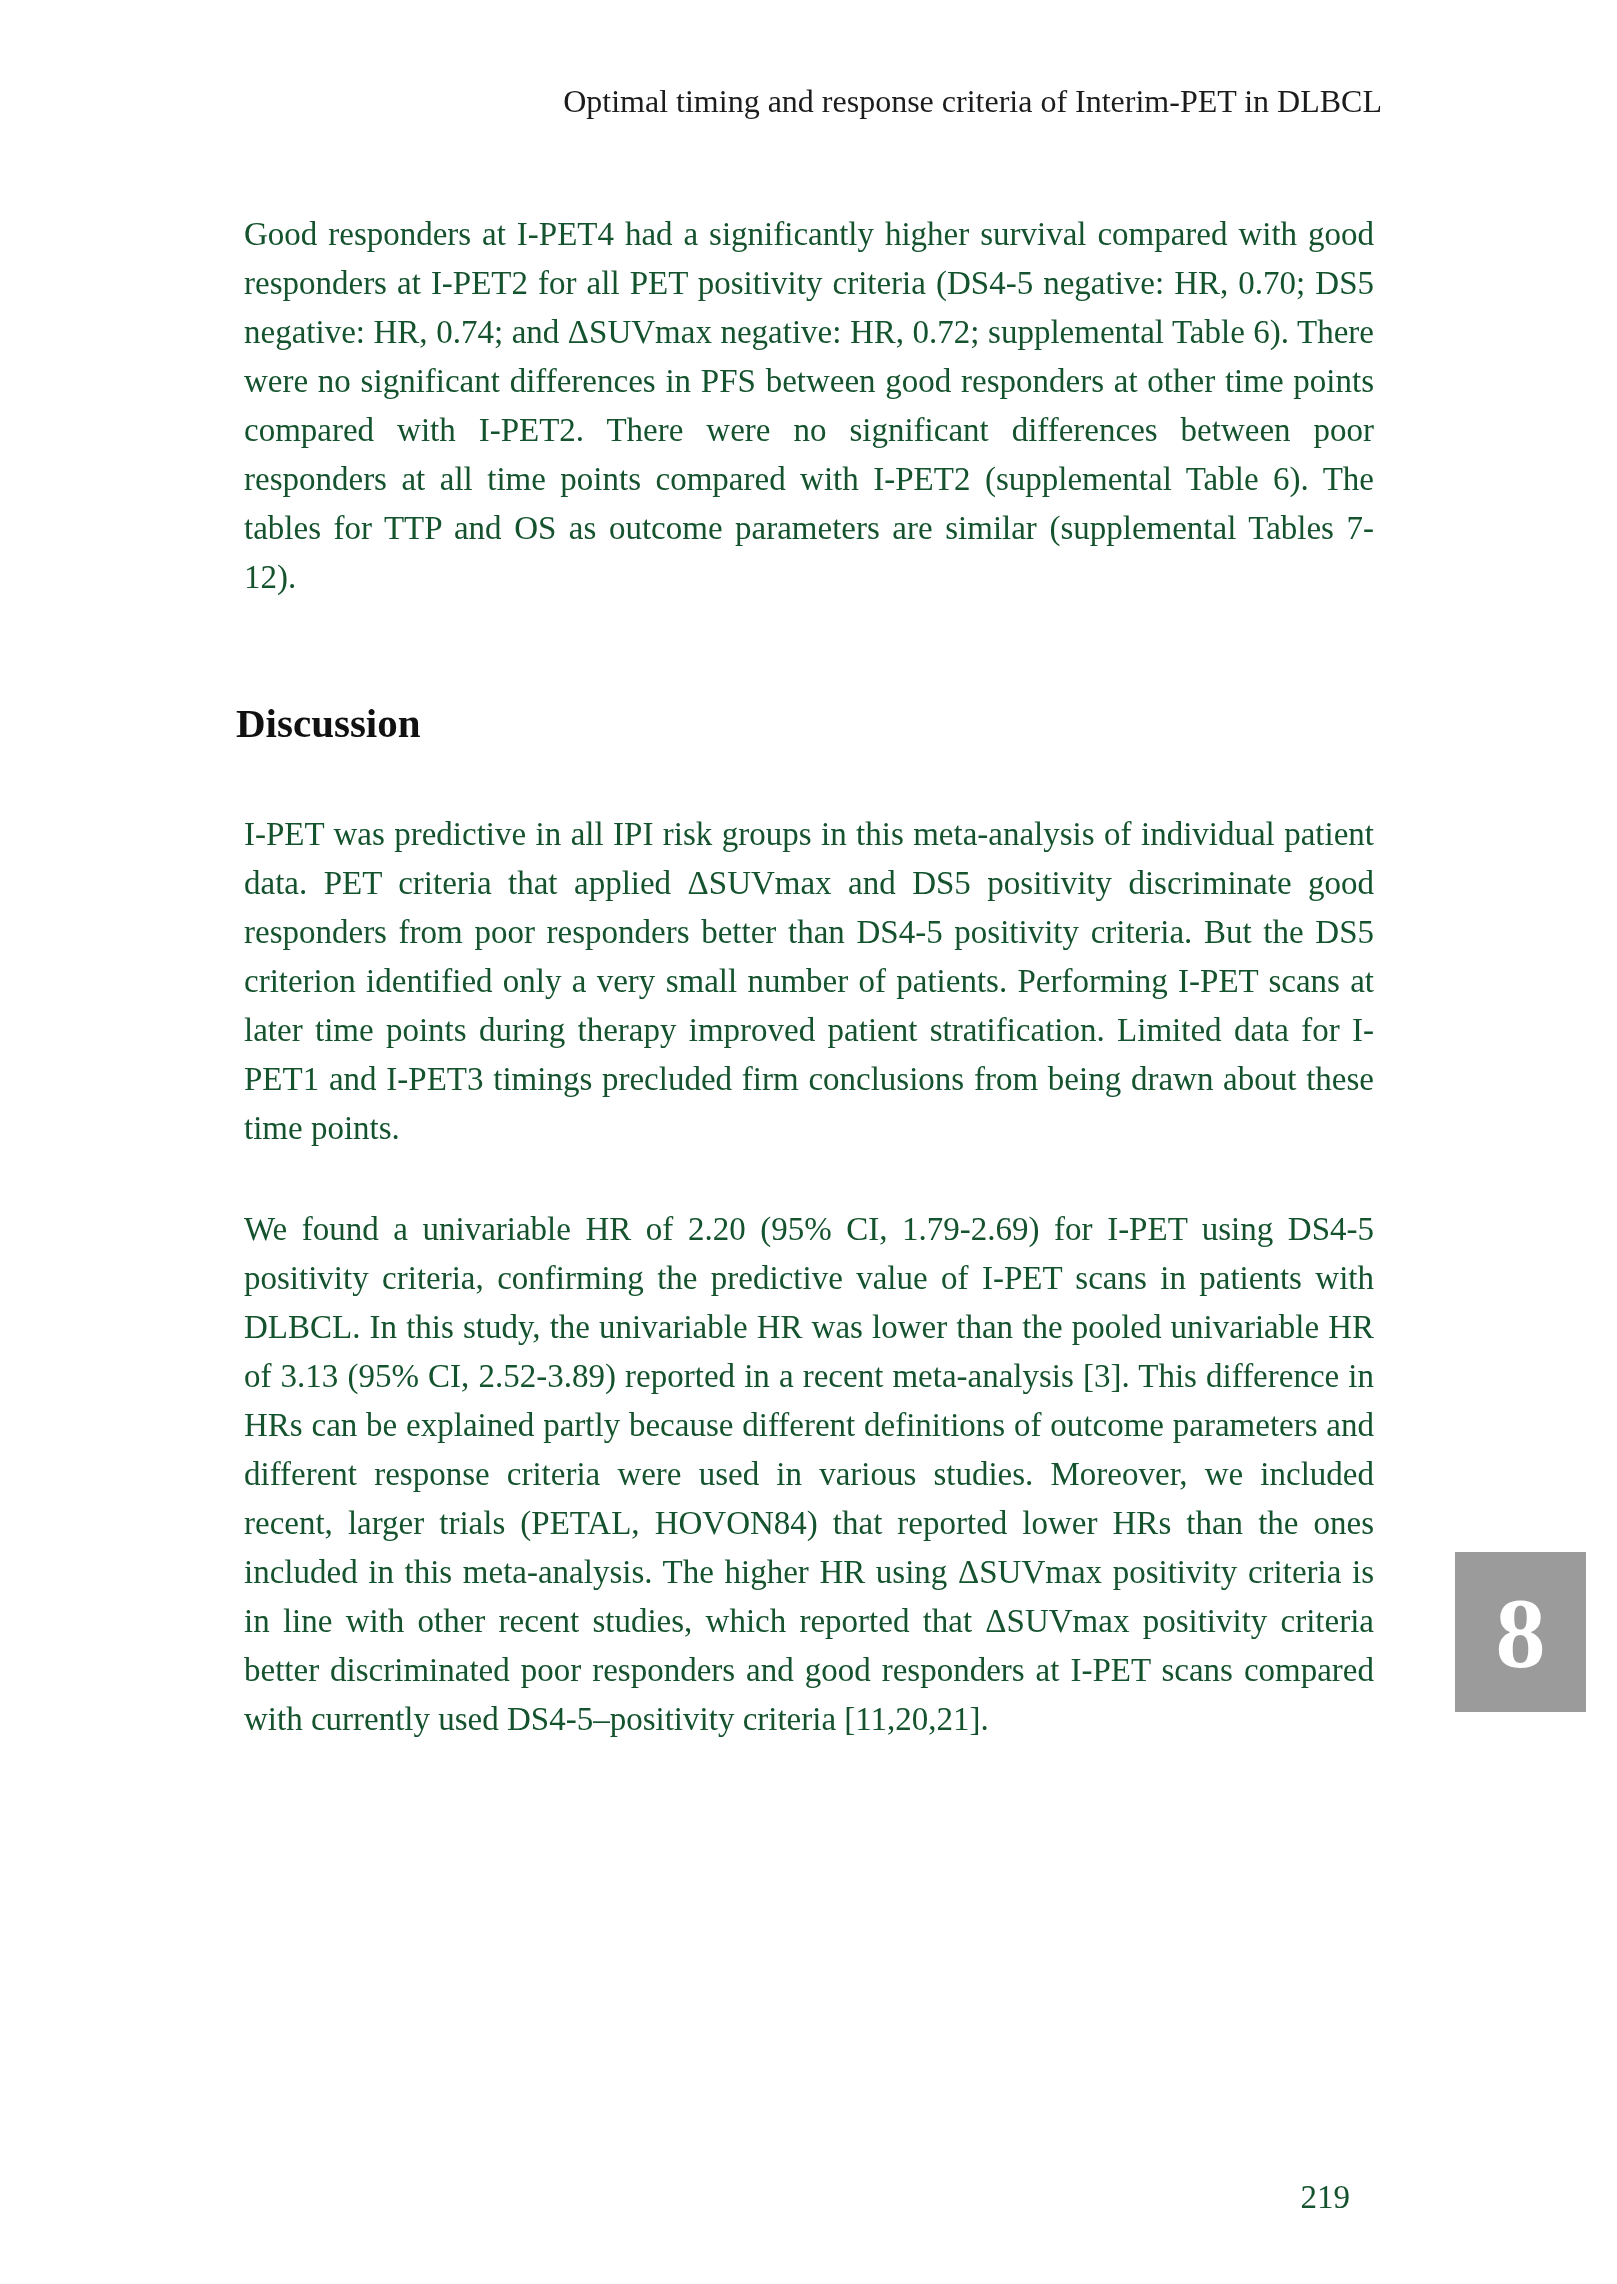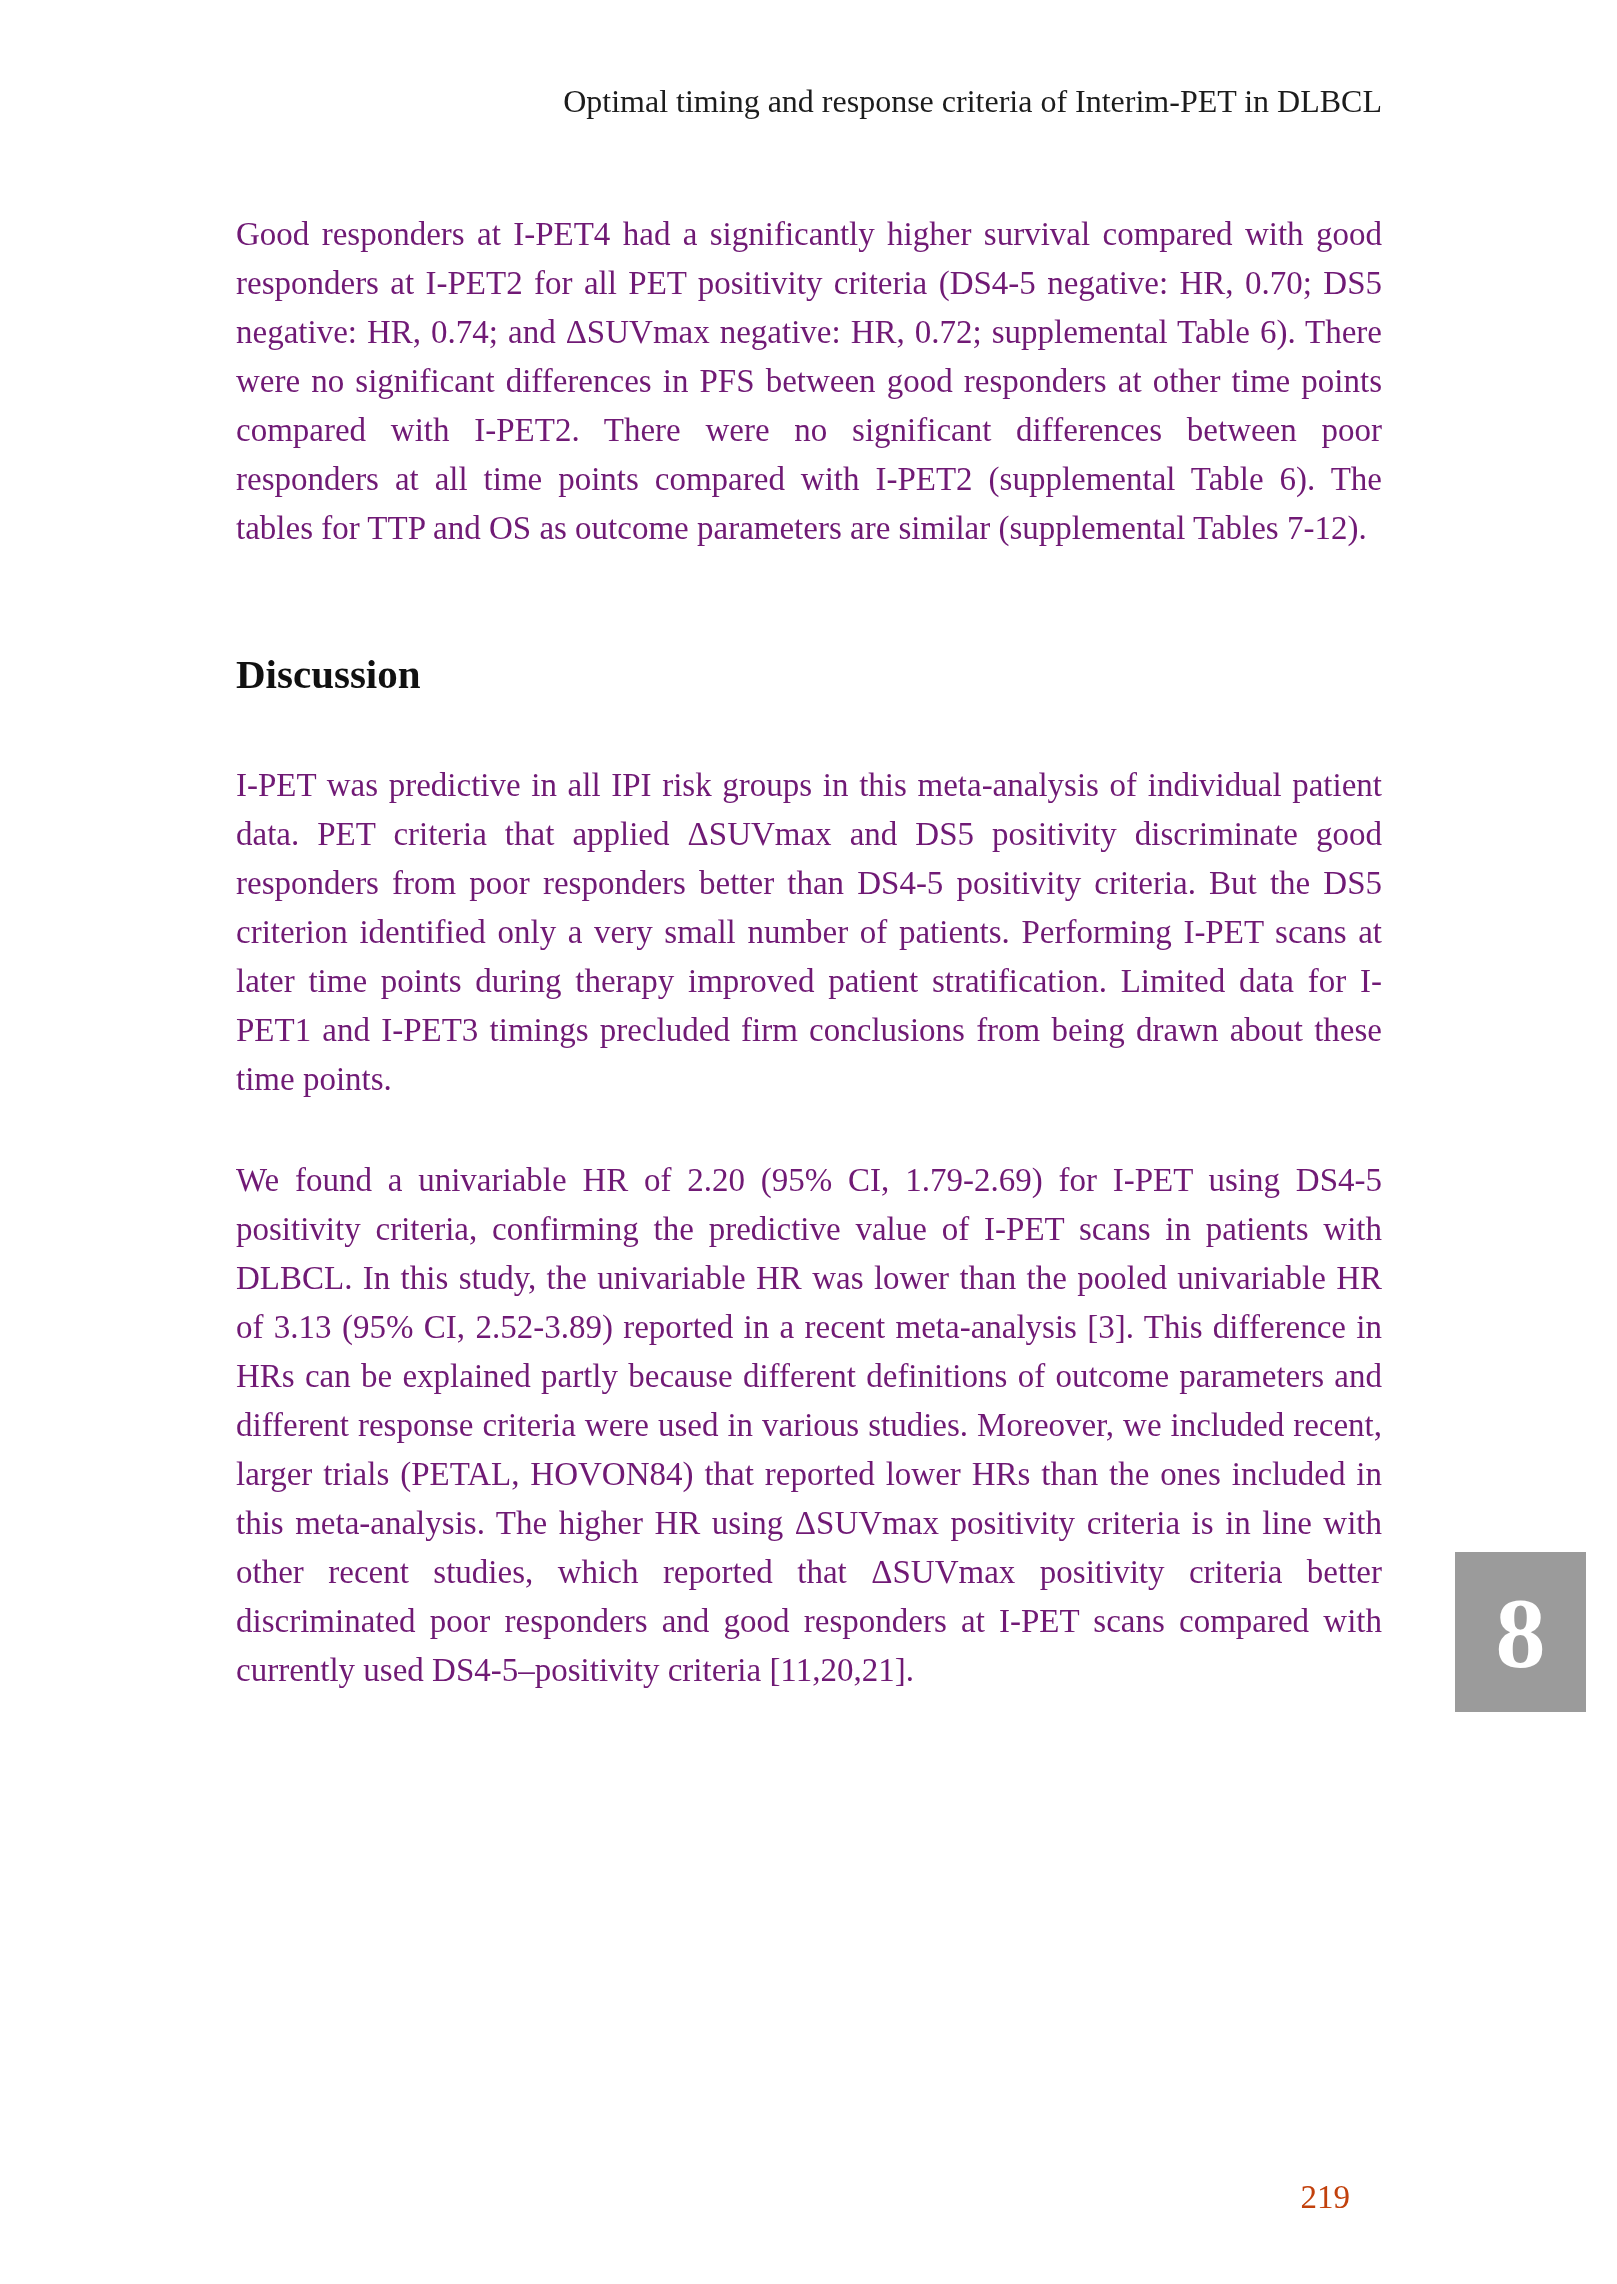--- a/index.html
+++ b/index.html
@@ -26,22 +26,22 @@
     margin-top: 82px;
     text-align: right;
     font-size: 32px;
     line-height: 1.2;
     color: #1c1c1c;
   }
   p.body-para {
     font-size: 33px;
     line-height: 49px;
     text-align: justify;
-    margin: 0;
-    color: #701a75;
+    margin: 8px;
+    color: #14532d;
   }
   p.first-para {
     margin-top: 90px;
   }
   h2.section-heading {
     font-size: 41px;
     line-height: 1.2;
     font-weight: bold;
     margin: 97px 0 0 0;
     color: #111111;
@@ -65,21 +65,21 @@
     display: flex;
     align-items: center;
     justify-content: center;
     font-family: "Liberation Serif", "DejaVu Serif", serif;
   }
   .page-number {
     position: absolute;
     right: 236px;
     top: 2179px;
     font-size: 33px;
-    color: #c2410c;
+    color: #14532d;
   }
 </style>
 </head>
 <body>
 
 <div class="page">
 
   <div class="content">
     <div class="running-header">Optimal timing and response criteria of Interim-PET in DLBCL</div>
 

